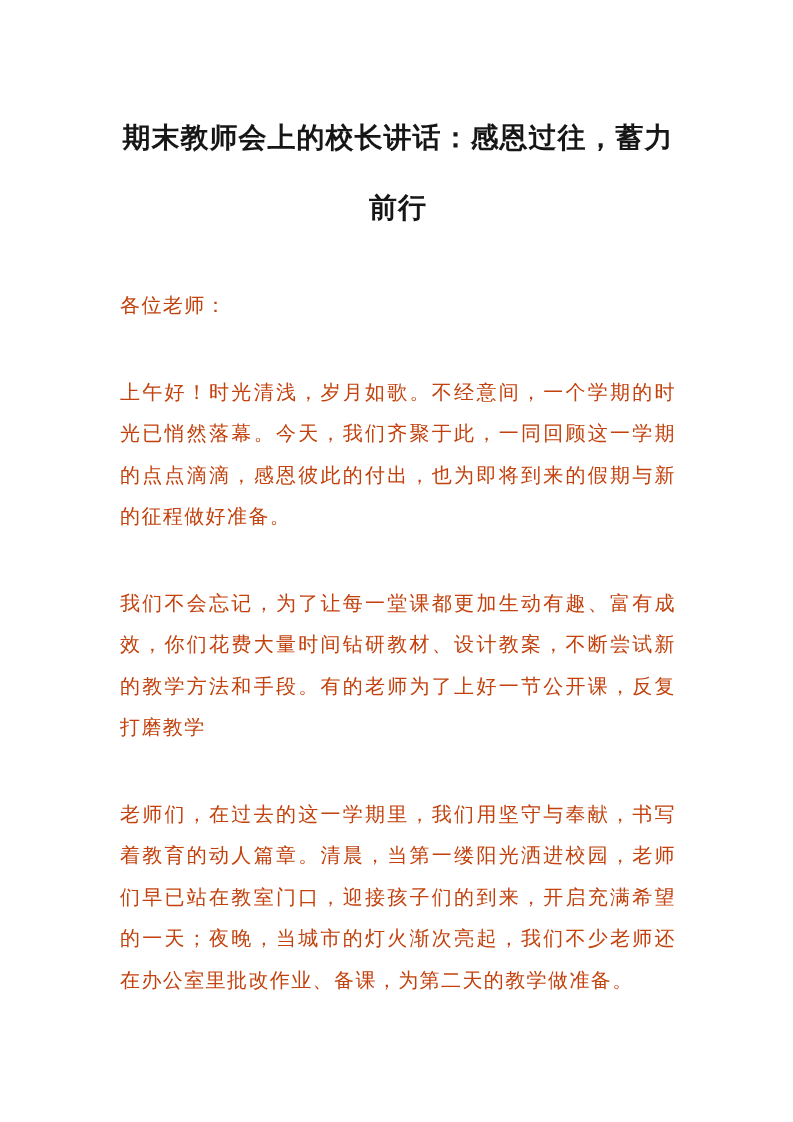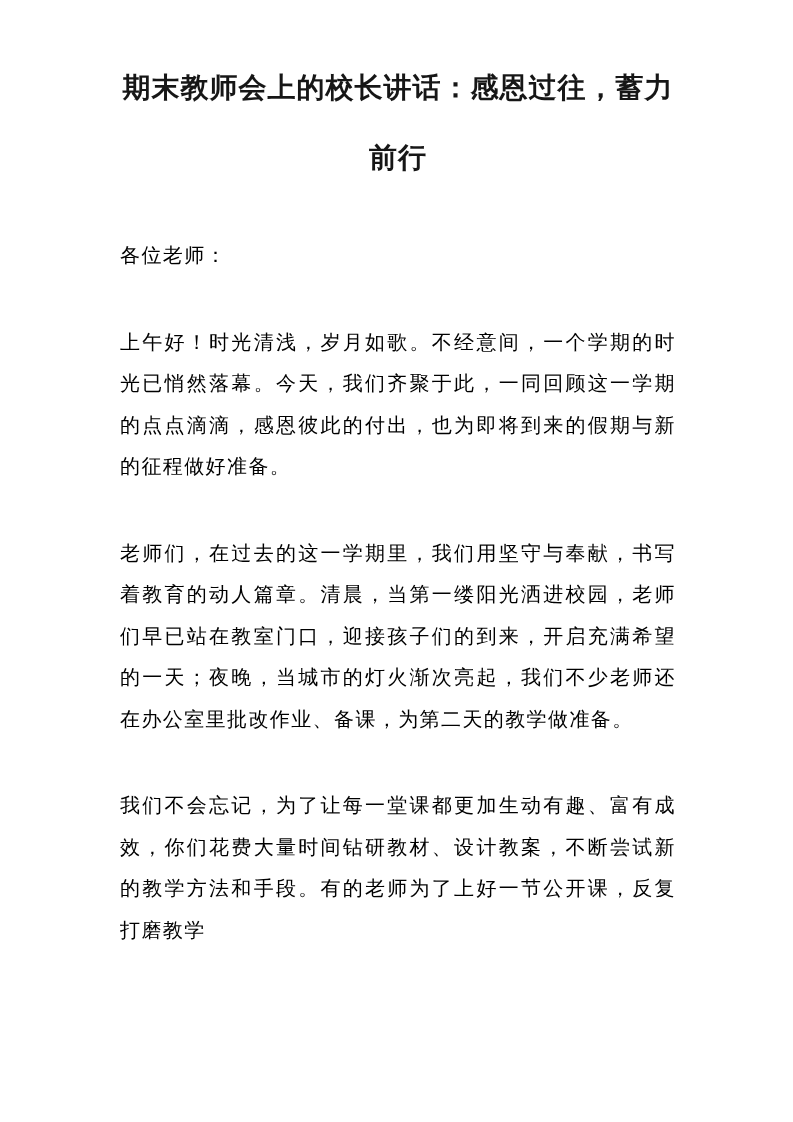--- a/index.html
+++ b/index.html
@@ -11,54 +11,54 @@
     width: 793px;
     height: 1122px;
     overflow: hidden;
     font-family: "DejaVu Sans", sans-serif;
   }
   .page {
     box-sizing: border-box;
     width: 793px;
     height: 1122px;
     background: #ffffff;
-    padding: 53px 117px 0 120px;
+    padding: 103px 117px 0 120px;
     color: #1f1f1f;
   }
   .doc-title {
     margin: 0 0 42px 0;
     font-size: 28px;
     font-weight: bold;
     line-height: 70px;
     letter-spacing: 1px;
     text-align: center;
     color: #161616;
   }
   .para {
     margin: 0 0 45px 0;
     font-size: 20px;
     line-height: 41.5px;
     letter-spacing: 1.4px;
     text-align: justify;
     text-justify: inter-character;
-    color: #000000;
+    color: #c2410c;
   }
   .para:last-child {
     margin-bottom: 0;
   }
 </style>
 </head>
 <body>
 
 <div class="page">
 
   <h1 class="doc-title">期末教师会上的校长讲话：感恩过往，蓄力前行</h1>
 
   <p class="para">各位老师：</p>
 
   <p class="para">上午好！时光清浅，岁月如歌。不经意间，一个学期的时光已悄然落幕。今天，我们齐聚于此，一同回顾这一学期的点点滴滴，感恩彼此的付出，也为即将到来的假期与新的征程做好准备。</p>
 
 
+  <p class="para">我们不会忘记，为了让每一堂课都更加生动有趣、富有成效，你们花费大量时间钻研教材、设计教案，不断尝试新的教学方法和手段。有的老师为了上好一节公开课，反复打磨教学</p>
+
   <p class="para">老师们，在过去的这一学期里，我们用坚守与奉献，书写着教育的动人篇章。清晨，当第一缕阳光洒进校园，老师们早已站在教室门口，迎接孩子们的到来，开启充满希望的一天；夜晚，当城市的灯火渐次亮起，我们不少老师还在办公室里批改作业、备课，为第二天的教学做准备。</p>
-
-  <p class="para">我们不会忘记，为了让每一堂课都更加生动有趣、富有成效，你们花费大量时间钻研教材、设计教案，不断尝试新的教学方法和手段。有的老师为了上好一节公开课，反复打磨教学</p>
 
 </div>
 
 </body></html>

